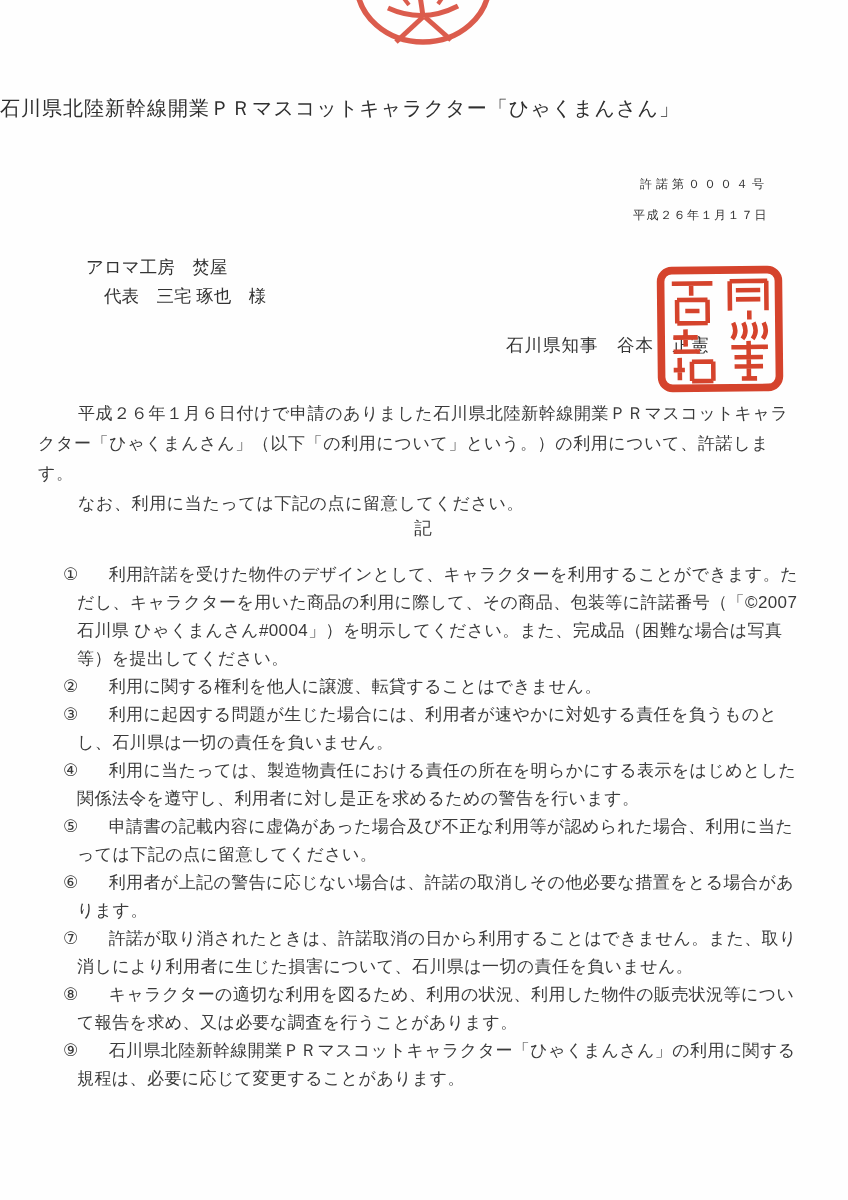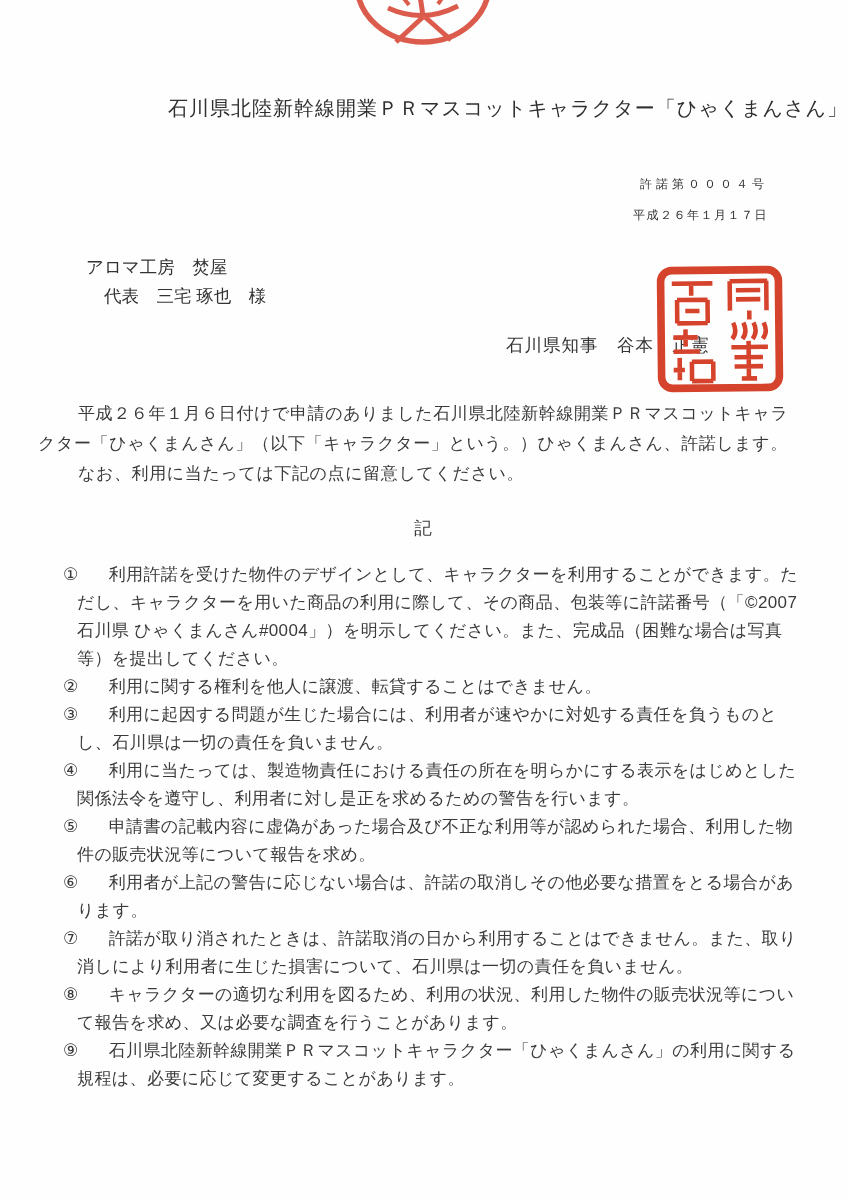--- a/index.html
+++ b/index.html
@@ -7,21 +7,21 @@
     position:relative;
     width:848px;height:1200px;
     background:#fefefe;
     overflow:hidden;
     font-family:"Liberation Sans","DejaVu Sans",sans-serif;
     color:#3a3a3a;
   }
   
   .top-stamp{position:absolute;left:350px;top:0;width:146px;height:48px;color:#d94f3e;opacity:.92;}
   
-  .title{position:absolute;top:91px;left:0;width:100%;text-align:right;
+  .title{position:absolute;top:91px;left:0;width:100%;text-align:left;
          font-size:20px;line-height:35px;letter-spacing:1px;color:#2f2f2f;font-weight:500;}
   
   .meta{position:absolute;top:169px;right:80px;text-align:right;font-size:12px;line-height:31px;color:#333;}
   .meta .permit{letter-spacing:4px;}
   .meta .date{letter-spacing:1.5px;margin-left:18px;}
   
   .addressee{position:absolute;top:253px;left:86px;font-size:17.5px;line-height:29px;color:#333;}
   .addressee .line2{padding-left:18px;}
   
   .signer{position:absolute;top:333px;left:480px;font-size:17.5px;letter-spacing:1px;color:#333;margin-left:26px;}
@@ -73,31 +73,31 @@
 
     <path class="stroke" stroke-width="4.5" d="M74 17 h37 M74 17 v29 M110 17 v29 M80 26 h24 M80 35 h24 M93 46 v9"></path>
     <path class="stroke" stroke-width="4.5" d="M77 58 c3 6 3 11 -1 16 M87 58 c3 6 3 11 -1 16 M97 58 c3 6 3 11 -1 16 M107 58 c3 6 3 11 -1 16"></path>
     <path class="stroke" stroke-width="4.5" d="M75 82 h36 M92 76 v38 M78 92 h28 M78 101 h28 M85 113 h15"></path>
 
     <path class="stroke" stroke-width="4.5" d="M17 19 h40 M36 19 v12 M22 35 h30 M22 35 v23 M52 35 v23 M22 58 h30 M30 46 h14"></path>
     <path class="stroke" stroke-width="4.5" d="M18 72 h24 M30 64 v17 M18 86 h26 M24 92 v22 M18 104 h11 M36 96 h21 M36 96 v19 M57 96 v19 M36 115 h21"></path>
   </svg>
 
   <div class="bodytext">
-    <p class="para">平成２６年１月６日付けで申請のありました石川県北陸新幹線開業ＰＲマスコットキャラクター「ひゃくまんさん」（以下「キャラクター」という。）ひゃくまんさん、許諾します。</p>
+    <p class="para">平成２６年１月６日付けで申請のありました石川県北陸新幹線開業ＰＲマスコットキャラクター「ひゃくまんさん」（以下「の利用について」という。）の利用について、許諾します。</p>
     <p class="para">なお、利用に当たっては下記の点に留意してください。</p>
   </div>
 
   <div class="record-marker">記</div>
 
   <div class="terms">
     <div class="item"><span class="num">①</span><span>利用許諾を受けた物件のデザインとして、キャラクターを利用することができます。ただし、キャラクターを用いた商品の利用に際して、その商品、包装等に許諾番号（「©2007 石川県 ひゃくまんさん#0004」）を明示してください。また、完成品（困難な場合は写真等）を提出してください。</span></div>
     <div class="item"><span class="num">②</span><span>利用に関する権利を他人に譲渡、転貸することはできません。</span></div>
     <div class="item"><span class="num">③</span><span>利用に起因する問題が生じた場合には、利用者が速やかに対処する責任を負うものとし、石川県は一切の責任を負いません。</span></div>
     <div class="item"><span class="num">④</span><span>利用に当たっては、製造物責任における責任の所在を明らかにする表示をはじめとした関係法令を遵守し、利用者に対し是正を求めるための警告を行います。</span></div>
-    <div class="item"><span class="num">⑤</span><span>申請書の記載内容に虚偽があった場合及び不正な利用等が認められた場合、利用した物件の販売状況等について報告を求め。</span></div>
+    <div class="item"><span class="num">⑤</span><span>申請書の記載内容に虚偽があった場合及び不正な利用等が認められた場合、利用に当たっては下記の点に留意してください。</span></div>
     <div class="item"><span class="num">⑥</span><span>利用者が上記の警告に応じない場合は、許諾の取消しその他必要な措置をとる場合があります。</span></div>
     <div class="item"><span class="num">⑦</span><span>許諾が取り消されたときは、許諾取消の日から利用することはできません。また、取り消しにより利用者に生じた損害について、石川県は一切の責任を負いません。</span></div>
     <div class="item"><span class="num">⑧</span><span>キャラクターの適切な利用を図るため、利用の状況、利用した物件の販売状況等について報告を求め、又は必要な調査を行うことがあります。</span></div>
     <div class="item"><span class="num">⑨</span><span>石川県北陸新幹線開業ＰＲマスコットキャラクター「ひゃくまんさん」の利用に関する規程は、必要に応じて変更することがあります。</span></div>
   </div>
 
 </div>
 
 </body></html>

